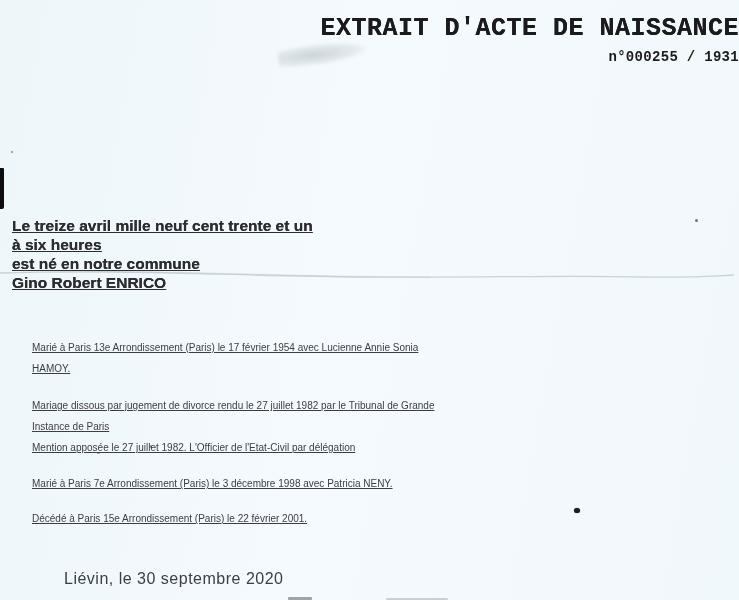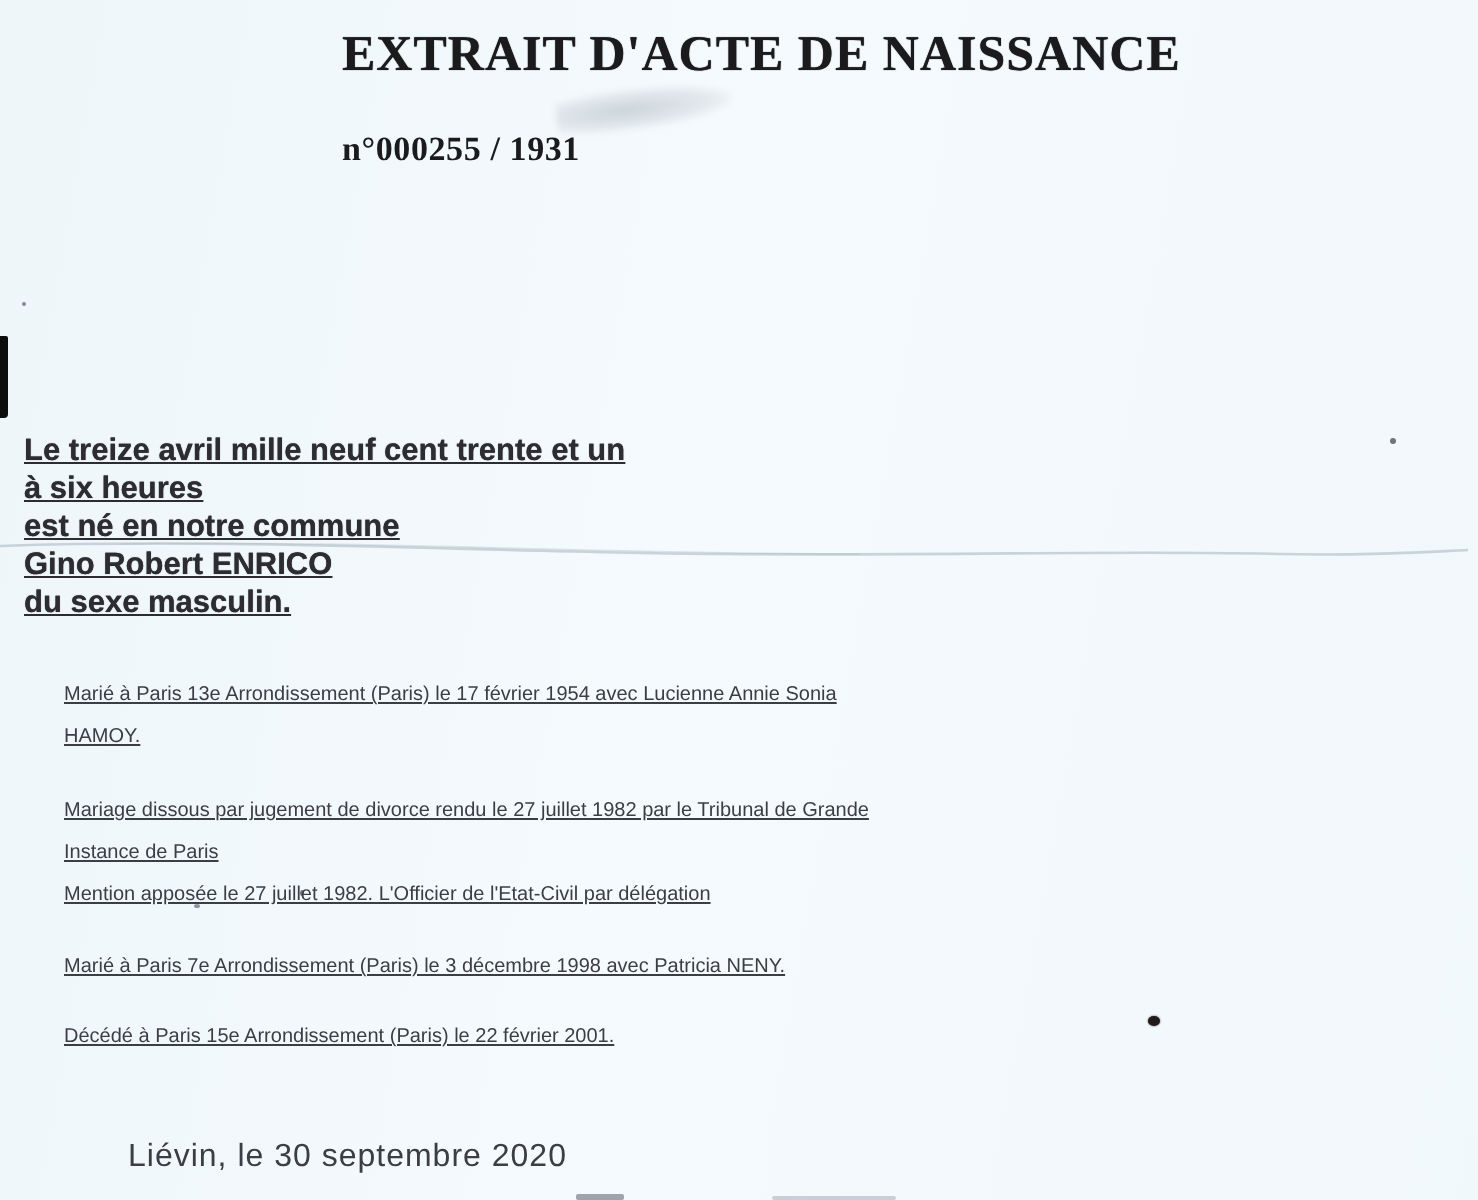--- a/index.html
+++ b/index.html
@@ -6,30 +6,30 @@
   .page{
     position:relative;
     width:739px;height:600px;
     background:linear-gradient(100deg,#eef6fa 0%,#f4fafd 45%,#f1f8fb 100%);
     overflow:hidden;
     font-family:"Liberation Sans","DejaVu Sans",sans-serif;
   }
   
   .header{
     position:absolute;top:14px;left:171px;width:568px;
-    text-align:left;z-index:2;
-    font-family:Liberation Serif, serif;
+    text-align:right;z-index:2;
+    font-family:Liberation Mono, monospace;
     color:#1b1b1d;
   }
   .title{
     font-size:25px;font-weight:bold;letter-spacing:.5px;
     text-shadow:0 0 .5px #1b1b1d;
   }
   .act-number{
-    font-size:17px;font-weight:bold;margin-top:23px;letter-spacing:.3px;
+    font-size:14px;font-weight:bold;margin-top:6px;letter-spacing:.3px;
   }
   
   .birth-block{
     position:absolute;left:12px;top:216px;z-index:2;
     font-size:15.5px;font-weight:bold;line-height:19px;
     color:#2d2d31;text-shadow:0 0 .4px #2d2d31;
   }
   .mention{
     position:absolute;left:32px;z-index:2;
     font-size:10px;line-height:21px;color:#3d3d44;
@@ -79,21 +79,20 @@
   <div class="header">
     <div class="title">EXTRAIT D'ACTE DE NAISSANCE</div>
     <div class="act-number">n°000255 / 1931</div>
   </div>
 
   <div class="birth-block">
     <div class="line">Le treize avril mille neuf cent trente et un</div>
     <div class="line">à six heures</div>
     <div class="line">est né en notre commune</div>
     <div class="line">Gino Robert ENRICO</div>
-    <div class="line">du sexe masculin.</div>
   </div>
 
   <div class="mention m0">
     <div class="line">Marié à Paris 13e Arrondissement (Paris) le 17 février 1954 avec Lucienne Annie Sonia</div>
     <div class="line">HAMOY.</div>
   </div>
 
   <div class="mention m1">
     <div class="line">Mariage dissous par jugement de divorce rendu le 27 juillet 1982 par le Tribunal de Grande</div>
     <div class="line">Instance de Paris</div>

